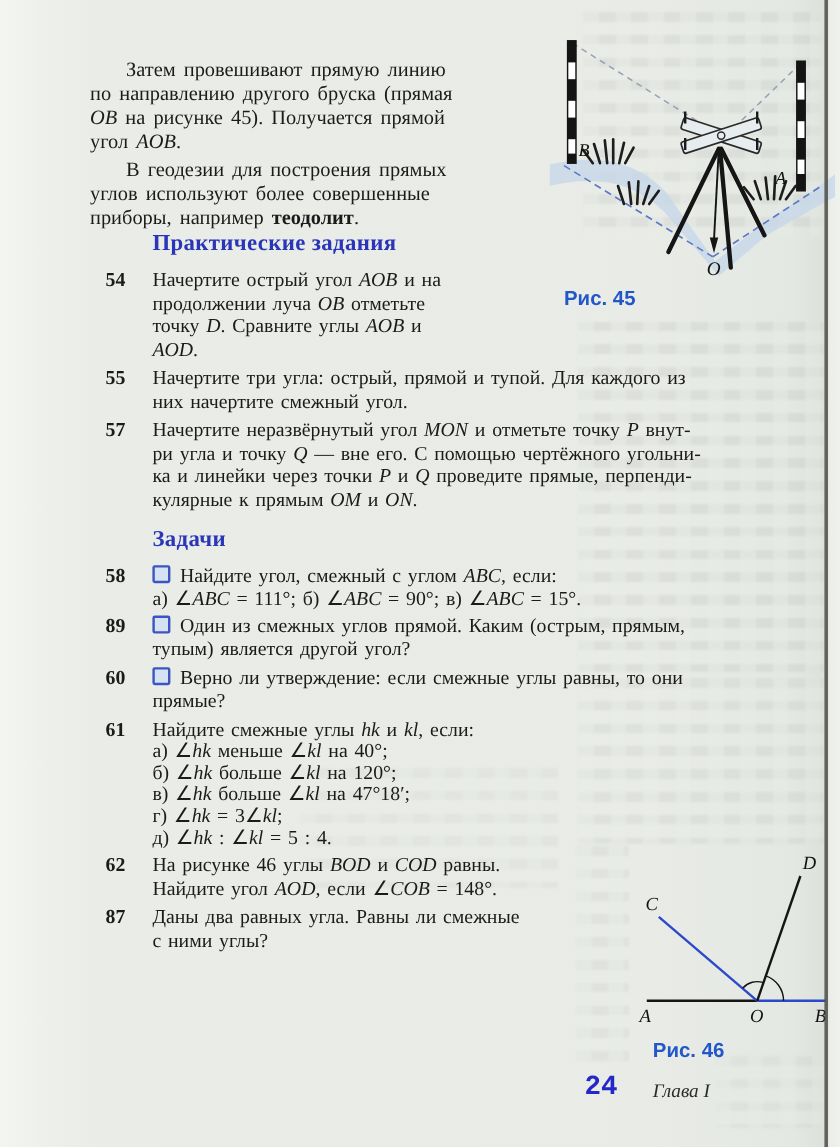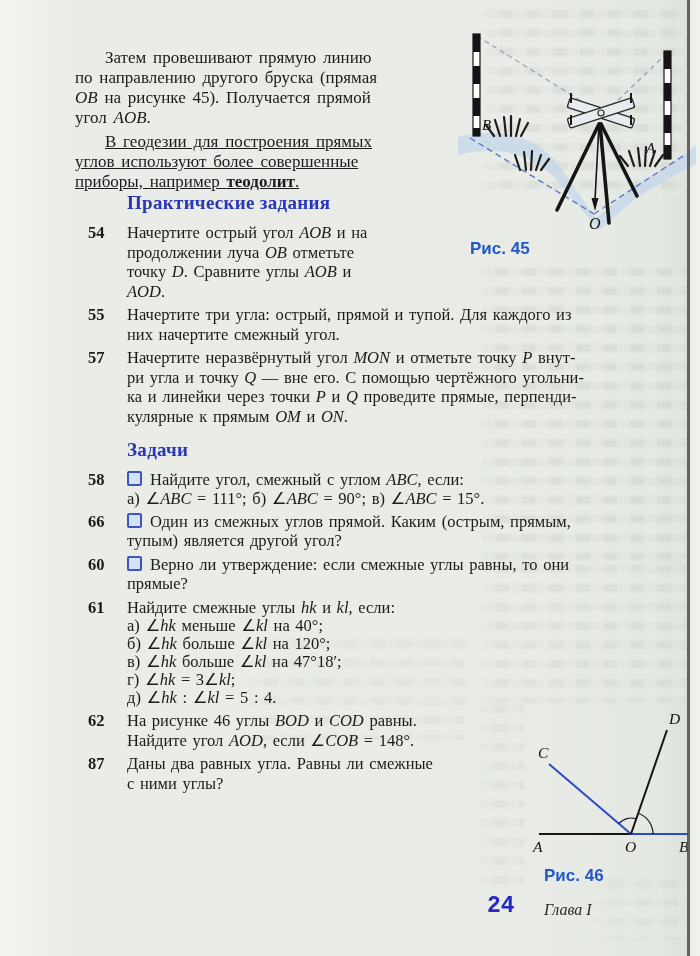--- a/index.html
+++ b/index.html
@@ -9,21 +9,21 @@
     background:linear-gradient(90deg,#f3f5f0 0px,#edf0ea 45px,#e9ece7 80px,#e8ebe6 540px,#e4e8e2 660px,#dde1db 688px,#ecefe9 692px,#eff1ec 700px);
   }
   .page-edge{position:absolute; left:687px; top:0; width:3px; height:956px; background:#4c4c44; opacity:.85;}
   .bleed{position:absolute; pointer-events:none; filter:blur(1.1px);
     background-image:
       repeating-linear-gradient(90deg, rgba(233,237,232,.55) 0 13px, rgba(233,237,232,0) 13px 27px),
       repeating-linear-gradient(180deg, rgba(108,116,110,.16) 0 8px, rgba(108,116,110,0) 8px 19px);
   }
   .intro{position:absolute; left:75px; top:28px; width:392px; font-size:17px; line-height:20px; word-spacing:2.5px;margin-top:20px;}
   .intro p{margin:0; text-indent:30px;}
-  .intro p + p{margin-top:4px;text-decoration:underline;}
+  .intro p + p{margin-top:4px;}
   .col{position:absolute; left:88px; top:192px; width:578px;}
   .sec-title{margin:0 0 9px 39px; font-size:19px; font-weight:bold; color:#2a35b8; letter-spacing:.3px;}
   .sec-title.second{margin-top:13px;font-family:Liberation Serif, serif;}
   .item{display:flex; margin-bottom:4px; font-size:16.5px; line-height:19.5px; word-spacing:1.5px;}
   .item .num{flex:none; width:39px; font-weight:bold;}
   .btxt{max-width:535px;}
   .btxt .sub{display:block; line-height:18px;}
   .btxt i{font-family:"Liberation Serif", serif;}
   .marker{display:inline-block; width:11px; height:11px; border:2px solid #3c55c0; background:#d5e2f4;
           border-radius:2px; margin-right:8px; transform:translateY(1px);}
@@ -128,21 +128,21 @@
       <div class="btxt"><span>Начертите неразвёрнутый угол <i>MON</i> и отметьте точку <i>P</i> внут-<br>ри угла и точку <i>Q</i> — вне его. С помощью чертёжного угольни-<br>ка и линейки через точки <i>P</i> и <i>Q</i> проведите прямые, перпенди-<br>кулярные к прямым <i>OM</i> и <i>ON</i>.</span></div>
     </div>
 
     <h2 class="sec-title second">Задачи</h2>
 
     <div class="item">
       <span class="num">58</span>
       <div class="btxt"><span class="marker"></span><span>Найдите угол, смежный с углом <i>ABC</i>, если:<span class="sub">а) ∠<i>ABC</i> = 111°; б) ∠<i>ABC</i> = 90°; в) ∠<i>ABC</i> = 15°.</span></span></div>
     </div>
     <div class="item">
-      <span class="num">66</span>
+      <span class="num">89</span>
       <div class="btxt"><span class="marker"></span><span>Один из смежных углов прямой. Каким (острым, прямым,<br>тупым) является другой угол?</span></div>
     </div>
     <div class="item">
       <span class="num">60</span>
       <div class="btxt"><span class="marker"></span><span>Верно ли утверждение: если смежные углы равны, то они<br>прямые?</span></div>
     </div>
     <div class="item">
       <span class="num">61</span>
       <div class="btxt"><span>Найдите смежные углы <i>hk</i> и <i>kl</i>, если:<span class="sub">а) ∠<i>hk</i> меньше ∠<i>kl</i> на 40°;</span><span class="sub">б) ∠<i>hk</i> больше ∠<i>kl</i> на 120°;</span><span class="sub">в) ∠<i>hk</i> больше ∠<i>kl</i> на 47°18′;</span><span class="sub">г) ∠<i>hk</i> = 3∠<i>kl</i>;</span><span class="sub">д) ∠<i>hk</i> : ∠<i>kl</i> = 5 : 4.</span></span></div>
     </div>

